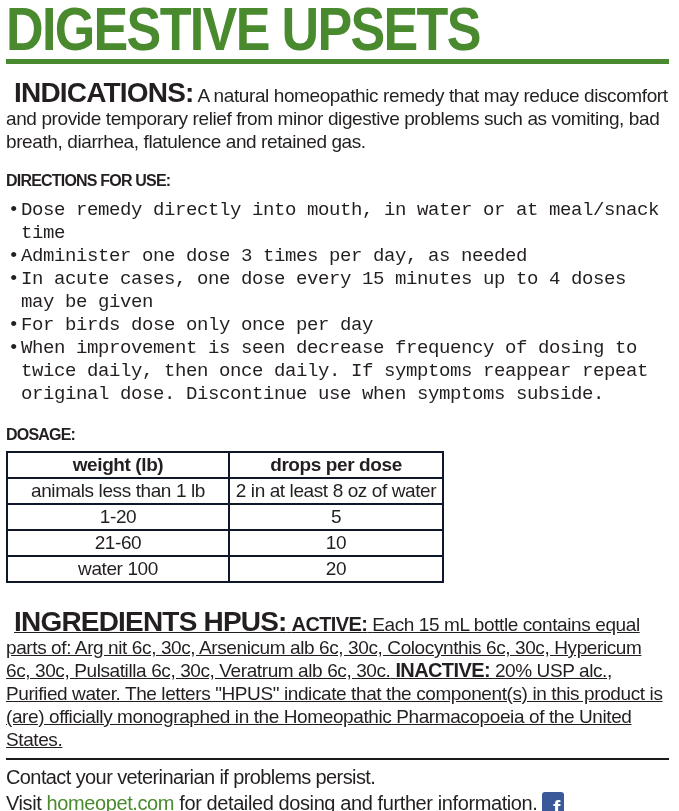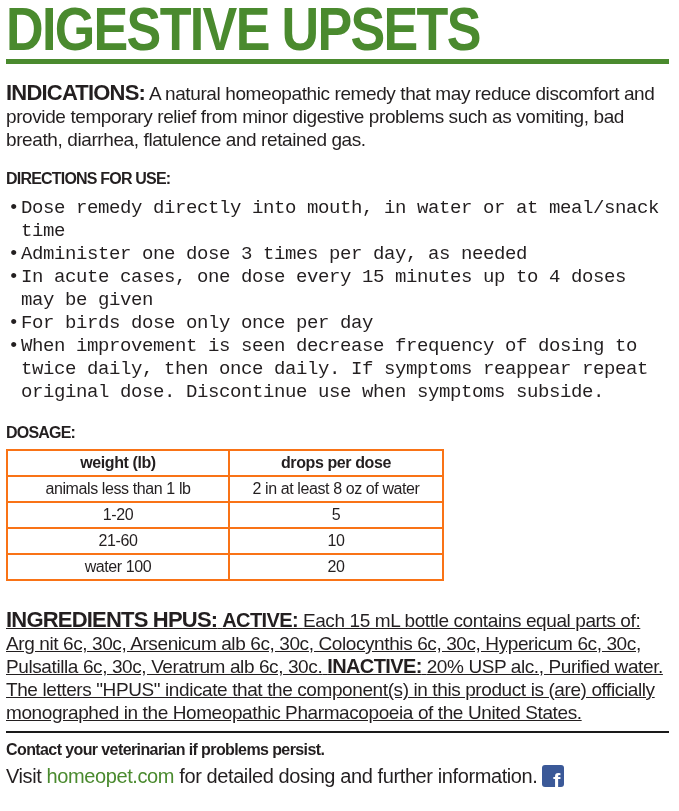--- a/index.html
+++ b/index.html
@@ -33,22 +33,23 @@
   }
   .title-rule {
     height: 5px;
     background: #4a8a2e;
     margin: 2px 0 0 0;
   }
 
   
   .h-inline {
     font-weight: bold;
-    font-size: 22px;
+    font-size: 28px;
     letter-spacing: -0.8px;
+    margin-left: 8px;
   }
   h2.sect {
     margin: 0;
     font-size: 16px;
     line-height: 25px;
     letter-spacing: -0.8px;
     font-weight: bold;
   }
   .lbl {
     font-weight: bold;
@@ -80,48 +81,48 @@
 
   
   #dosage-heading { margin-top: 16px; }
   table.dosage {
     border-collapse: collapse;
     margin: 4px 0 0 0;
     width: 436px;
     table-layout: fixed;
   }
   table.dosage th, table.dosage td {
-    border: 2px solid #f97316;
+    border: 2px solid #0f172a;
     text-align: center;
-    padding: 0 14px;
+    padding: 0 2px;
     line-height: 24px;
     height: 24px;
-    font-size: 16px;
+    font-size: 19px;
     letter-spacing: -0.4px;
   }
   table.dosage th {
     font-weight: bold;
     border-bottom-width: 1px;
   }
   table.dosage col.c1 { width: 222px; }
   table.dosage col.c2 { width: 214px; }
 
   
   #ingredients { margin-top: 27px; text-decoration: underline; }
 
   
   .footer-rule {
     height: 0;
     border-top: 2px solid #1a1a1a;
     margin-top: 7px;
   }
   p.contact {
     margin: 5px 0 0 0;
-    font-weight: bold;
-    font-size: 16px;
+    font-weight: normal;
+    font-size: 20px;
     line-height: 24px;
     letter-spacing: -0.6px;
   }
   p.visit {
     margin: 2px 0 0 0;
     font-size: 20px;
     line-height: 25px;
   }
   a.site-link {
     color: #4a8a2e;

